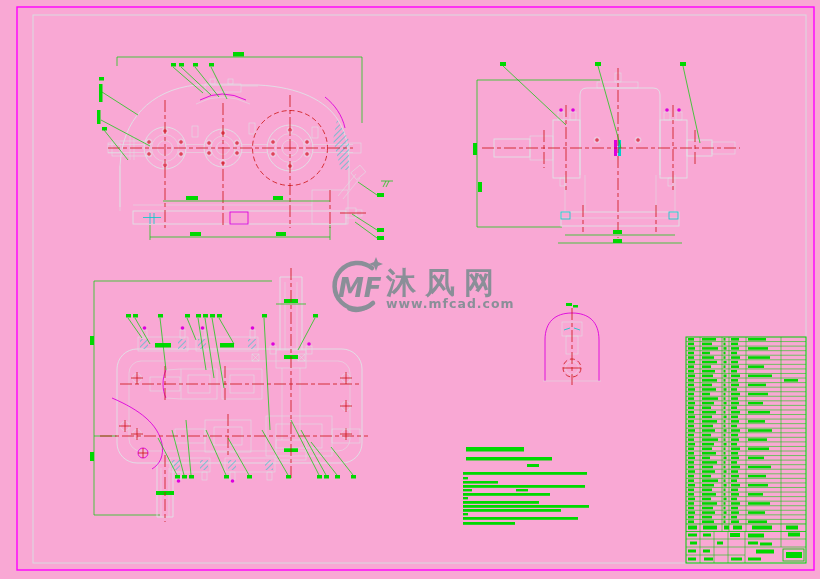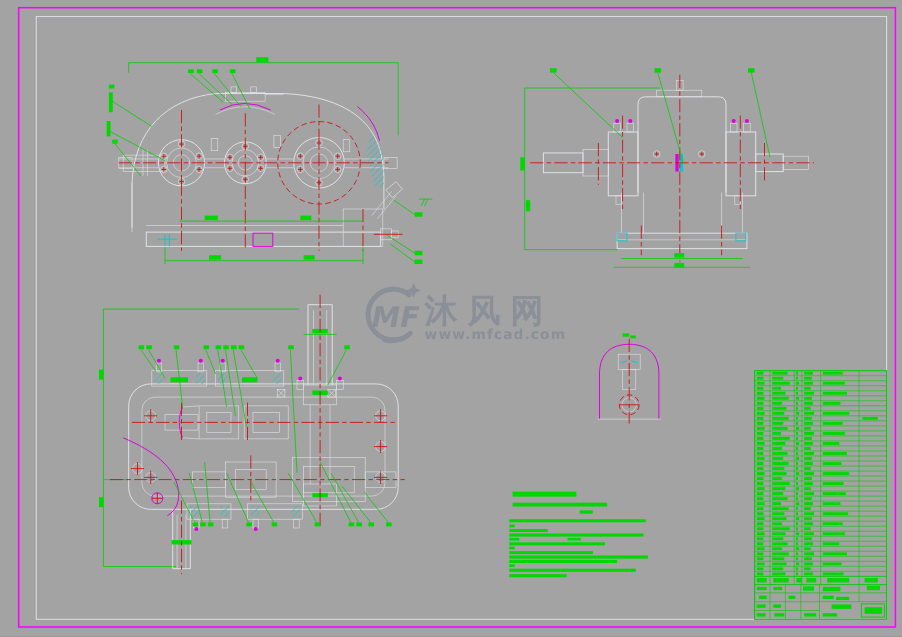--- a/index.html
+++ b/index.html
@@ -1,16 +1,16 @@
 <!DOCTYPE html>
 <html><head>
 <meta charset="utf-8">
 <style>
   html,body{margin:0;padding:0;background:#232830;}
-  .stage{position:relative;width:820px;height:579px;background:#a3a3a3;overflow:hidden;
+  .stage{position:relative;width:820px;height:579px;background:#f9a8d4;overflow:hidden;
          font-family:"DejaVu Sans",sans-serif;}
   svg{display:block;}
   .w {stroke:#dfe2e6;fill:none;stroke-width:.9;}
   .w2{stroke:#dfe2e6;fill:none;stroke-width:.55;}
   .r {stroke:#cc1010;fill:none;stroke-width:.8;}
   .rd{stroke:#cc1010;fill:none;stroke-width:.8;stroke-dasharray:12 3 4 3;}
   .rc{stroke:#cc1010;fill:none;stroke-width:.8;stroke-dasharray:5 3;}
   .g {stroke:#00cd00;fill:none;stroke-width:.7;}
   .gf{fill:#00d800;stroke:none;}
   .c {stroke:#00cccc;fill:none;stroke-width:.8;}

